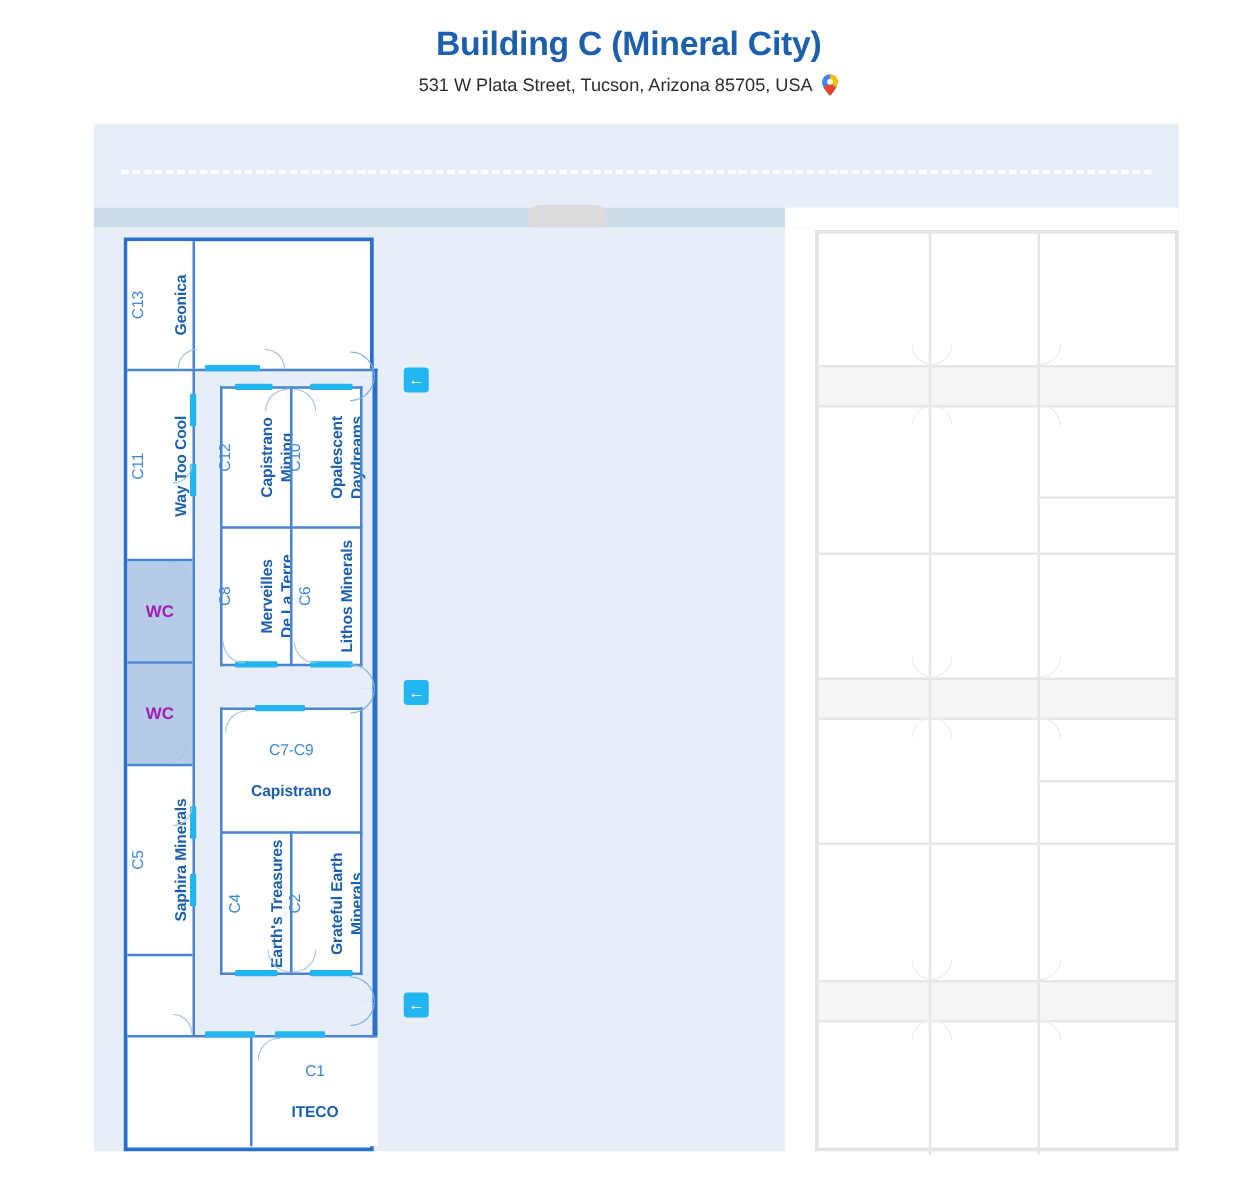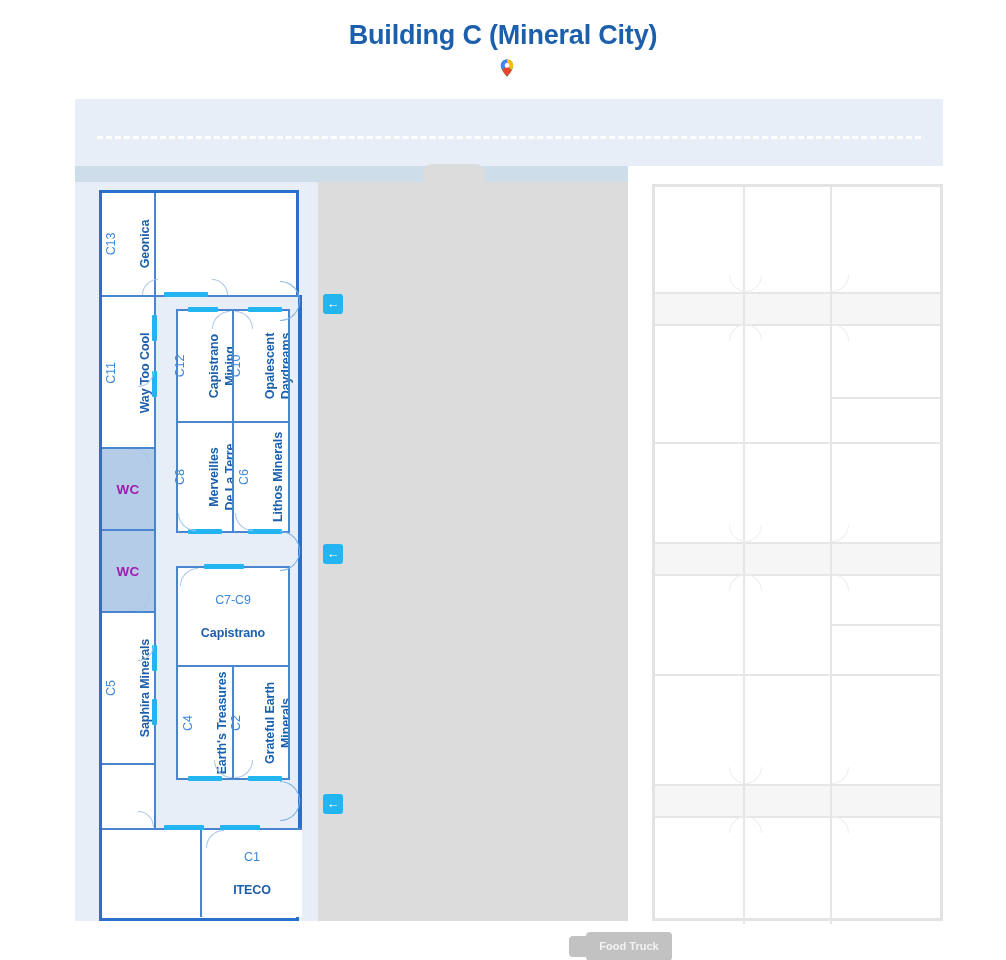--- a/index.html
+++ b/index.html
@@ -140,47 +140,40 @@
 <body>
 
 <div class="page">
 
   <div class="header">
     <div class="title">
       <span>Building C</span>
       <span class="soft">(Mineral City)</span>
     </div>
     <div class="address">
-      <span class="pin-glyph"><svg width="14" height="18" viewBox="0 0 14 18">
+      <span>531 W Plata Street, Tucson, Arizona 85705, USA</span><span class="pin-glyph"><svg width="14" height="18" viewBox="0 0 14 18">
             <path d="M7 0.5C3.4 0.5 0.8 3.2 0.8 6.6c0 4.3 5.3 10.3 5.6 10.6.3.3.9.3 1.2 0 .3-.3 5.6-6.3 5.6-10.6C13.2 3.2 10.6 .5 7 .5z" fill="#34a853"></path>
             <path d="M7 0.5C3.4 0.5 0.8 3.2 0.8 6.6c0 1.4.6 3 1.4 4.5L7 6.6z" fill="#4285f4"></path>
             <path d="M13.2 6.6C13.2 3.2 10.6.5 7 .5v6.1l4.5 4.2c1-1.6 1.7-3.2 1.7-4.2z" fill="#fbbc04"></path>
             <path d="M7 6.6l-4.8 4.5c1.3 2.4 3.5 5 4.2 5.7.3.3.9.3 1.2 0 .6-.7 2.7-3.1 4-5.4z" fill="#ea4335"></path>
             <circle cx="7" cy="6.4" r="2.3" fill="#ffffff"></circle>
           </svg></span>
     </div>
   </div>
 
   <div class="map">
 
     <div class="street-band">
       <div class="street-dash"></div>
     </div>
     <div class="sidewalk"></div>
     <div class="sidewalk-right-gap"></div>
     <div class="driveway"></div>
 
     <div class="ground-left"></div>
-    <div class="lot">
-      <div class="lot-badge">P</div>
-      <div class="foodtruck">
-        <div class="foodtruck-cab"></div>
-        <span>Food Truck</span>
-      </div>
-    </div>
 
     <div class="entrance" style="left:248px; top:195px;">
       <span>←</span>
     </div>
     <div class="entrance" style="left:248px; top:445px;">
       <span>←</span>
     </div>
     <div class="entrance" style="left:248px; top:695px;">
       <span>←</span>
     </div>

